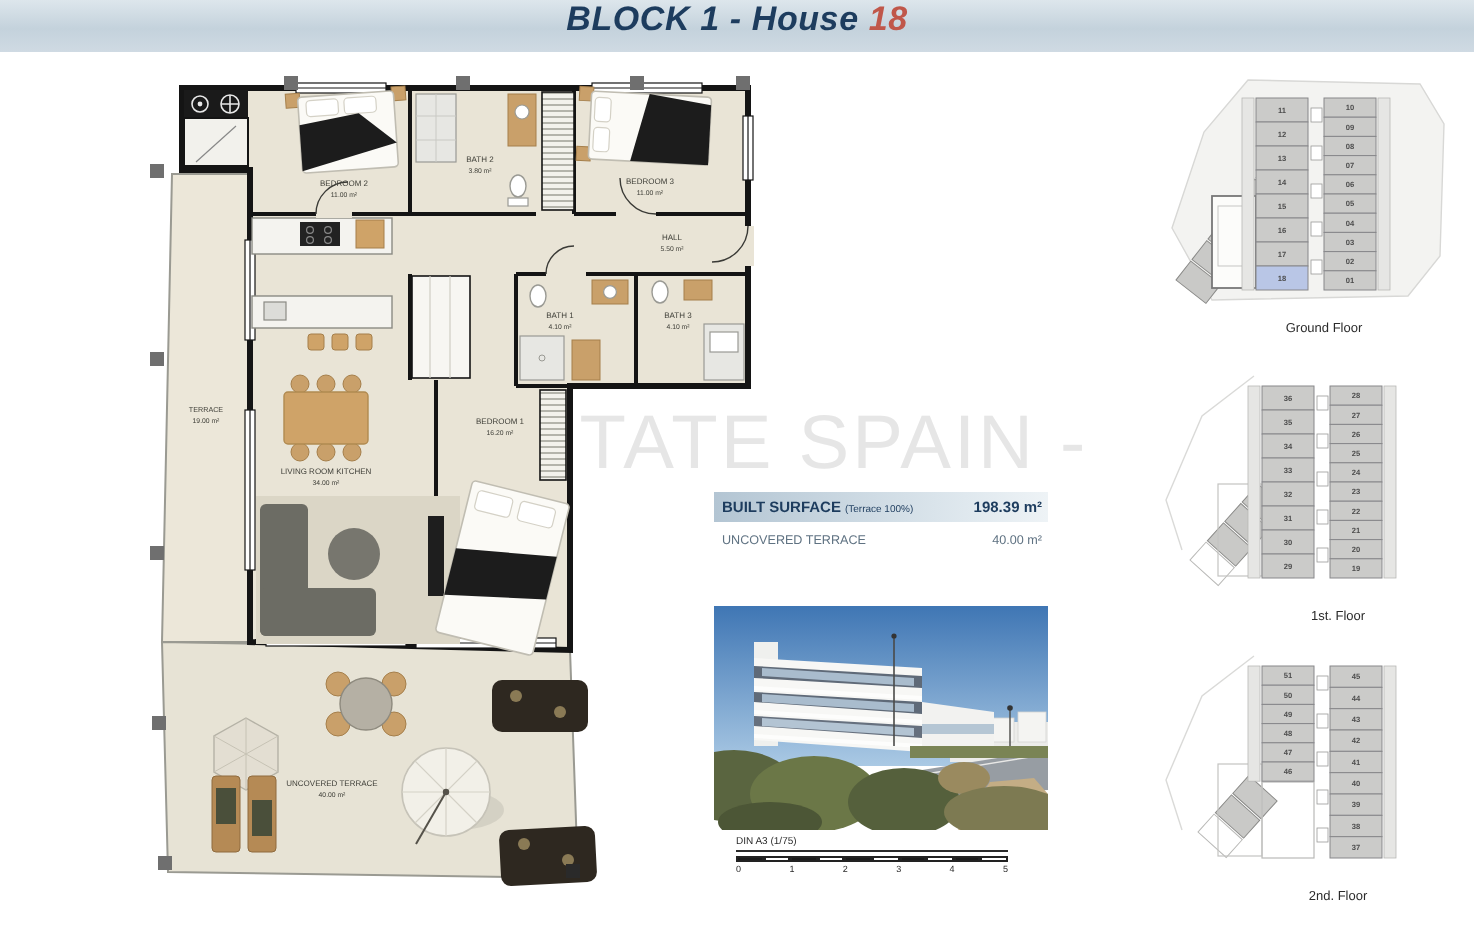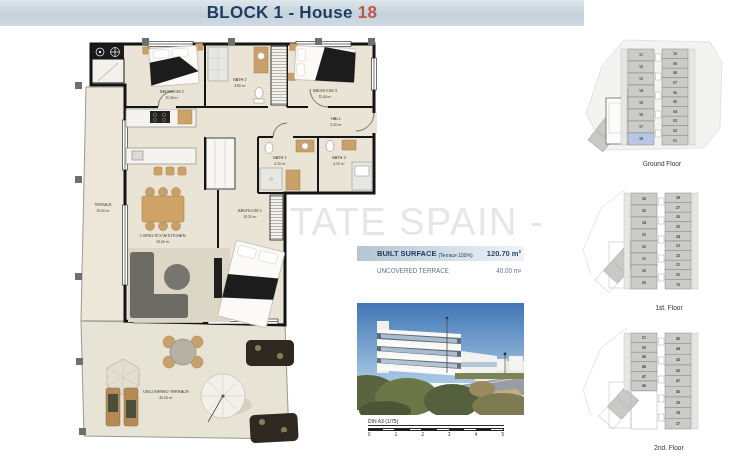--- a/index.html
+++ b/index.html
@@ -1,39 +1,39 @@
 <!DOCTYPE html>
 <html><head>
 <meta charset="utf-8">
 <style>
   html,body{margin:0;padding:0;background:#fff;}
   body{width:737px;height:467px;position:relative;overflow:hidden;
        font-family:"Liberation Sans",sans-serif;-webkit-font-smoothing:antialiased;}
   svg{font-family:"Liberation Sans",sans-serif;}
 
   
-  .header{position:absolute;left:0;top:0;width:584px;height:26px;
+  .header{position:absolute;left:0;top:0;width:737px;height:26px;
     background:linear-gradient(180deg,#dde6ec 0%,#c4d2dc 55%,#cfdae3 100%);
-    display:flex;align-items:center;justify-content:center;z-index:5;}
+    display:flex;justify-content:center;z-index:5;font-style:italic;}
   .header .title{font-size:17px;font-weight:bold;color:#1d3c5e;letter-spacing:.3px;}
   .header .hnum{color:#c0574a;margin-left:5px;}
 
   
   .watermark{position:absolute;left:236px;top:201px;font-size:38px;color:#e6e6e6;
     letter-spacing:1.5px;z-index:1;white-space:nowrap;font-weight:400;}
 
   
   #floorplan{position:absolute;left:58px;top:30px;z-index:2;}
 
   
   .surface-table{position:absolute;left:357px;top:246px;width:167px;z-index:3;}
   .srow{display:flex;align-items:center;margin-bottom:3px;}
   .srow.emph{height:15px;background:linear-gradient(90deg,#b3c5d3 0%,#dfe8ee 75%,#eef3f6 100%);}
   .srow.emph .slabel{font-weight:bold;color:#1d3c5e;font-size:7.5px;}
-  .srow .slabel{padding-left:20px;}
+  .srow .slabel{padding-left:4px;}
   .snote{font-size:5px;color:#1d3c5e;margin-left:2px;margin-top:2px;}
   .sval{margin-left:auto;padding-right:3px;font-weight:bold;color:#1d3c5e;font-size:7.5px;}
   .srow.plain{height:12px;background:none;}
   .srow.plain .slabel{font-size:6.3px;color:#5f7282;font-weight:normal;}
   .srow.plain .sval{font-size:6.3px;color:#5f7282;font-weight:normal;}
 
   
   #photo{position:absolute;left:357px;top:303px;z-index:3;}
   .scalebar{position:absolute;left:368px;top:418px;width:136px;z-index:3;}
   .sb-label{font-size:5px;color:#2b2b2b;border-bottom:1px solid #2b2b2b;padding-bottom:1px;}
@@ -281,21 +281,21 @@
     <text x="192" y="187.5" font-size="3.4">16.20 m²</text>
     <text x="108" y="363" font-size="4">UNCOVERED TERRACE</text>
     <text x="108" y="368.5" font-size="3.4">40.00 m²</text>
   </g>
 </svg>
 
 <div class="surface-table" id="surface-table">
     <div class="srow emph">
       <span class="slabel">BUILT SURFACE</span>
       <span class="snote">(Terrace 100%)</span>
-      <span class="sval">120.70 m²</span>
+      <span class="sval">198.39 m²</span>
     </div>
     <div class="srow plain">
       <span class="slabel">UNCOVERED TERRACE</span>
       <span class="sval">40.00 m²</span>
     </div>
   </div>
 
 <svg id="photo" width="167" height="112" viewBox="0 0 167 112">
   <defs>
     <linearGradient id="sky" x1="0" y1="0" x2="0" y2="1">

